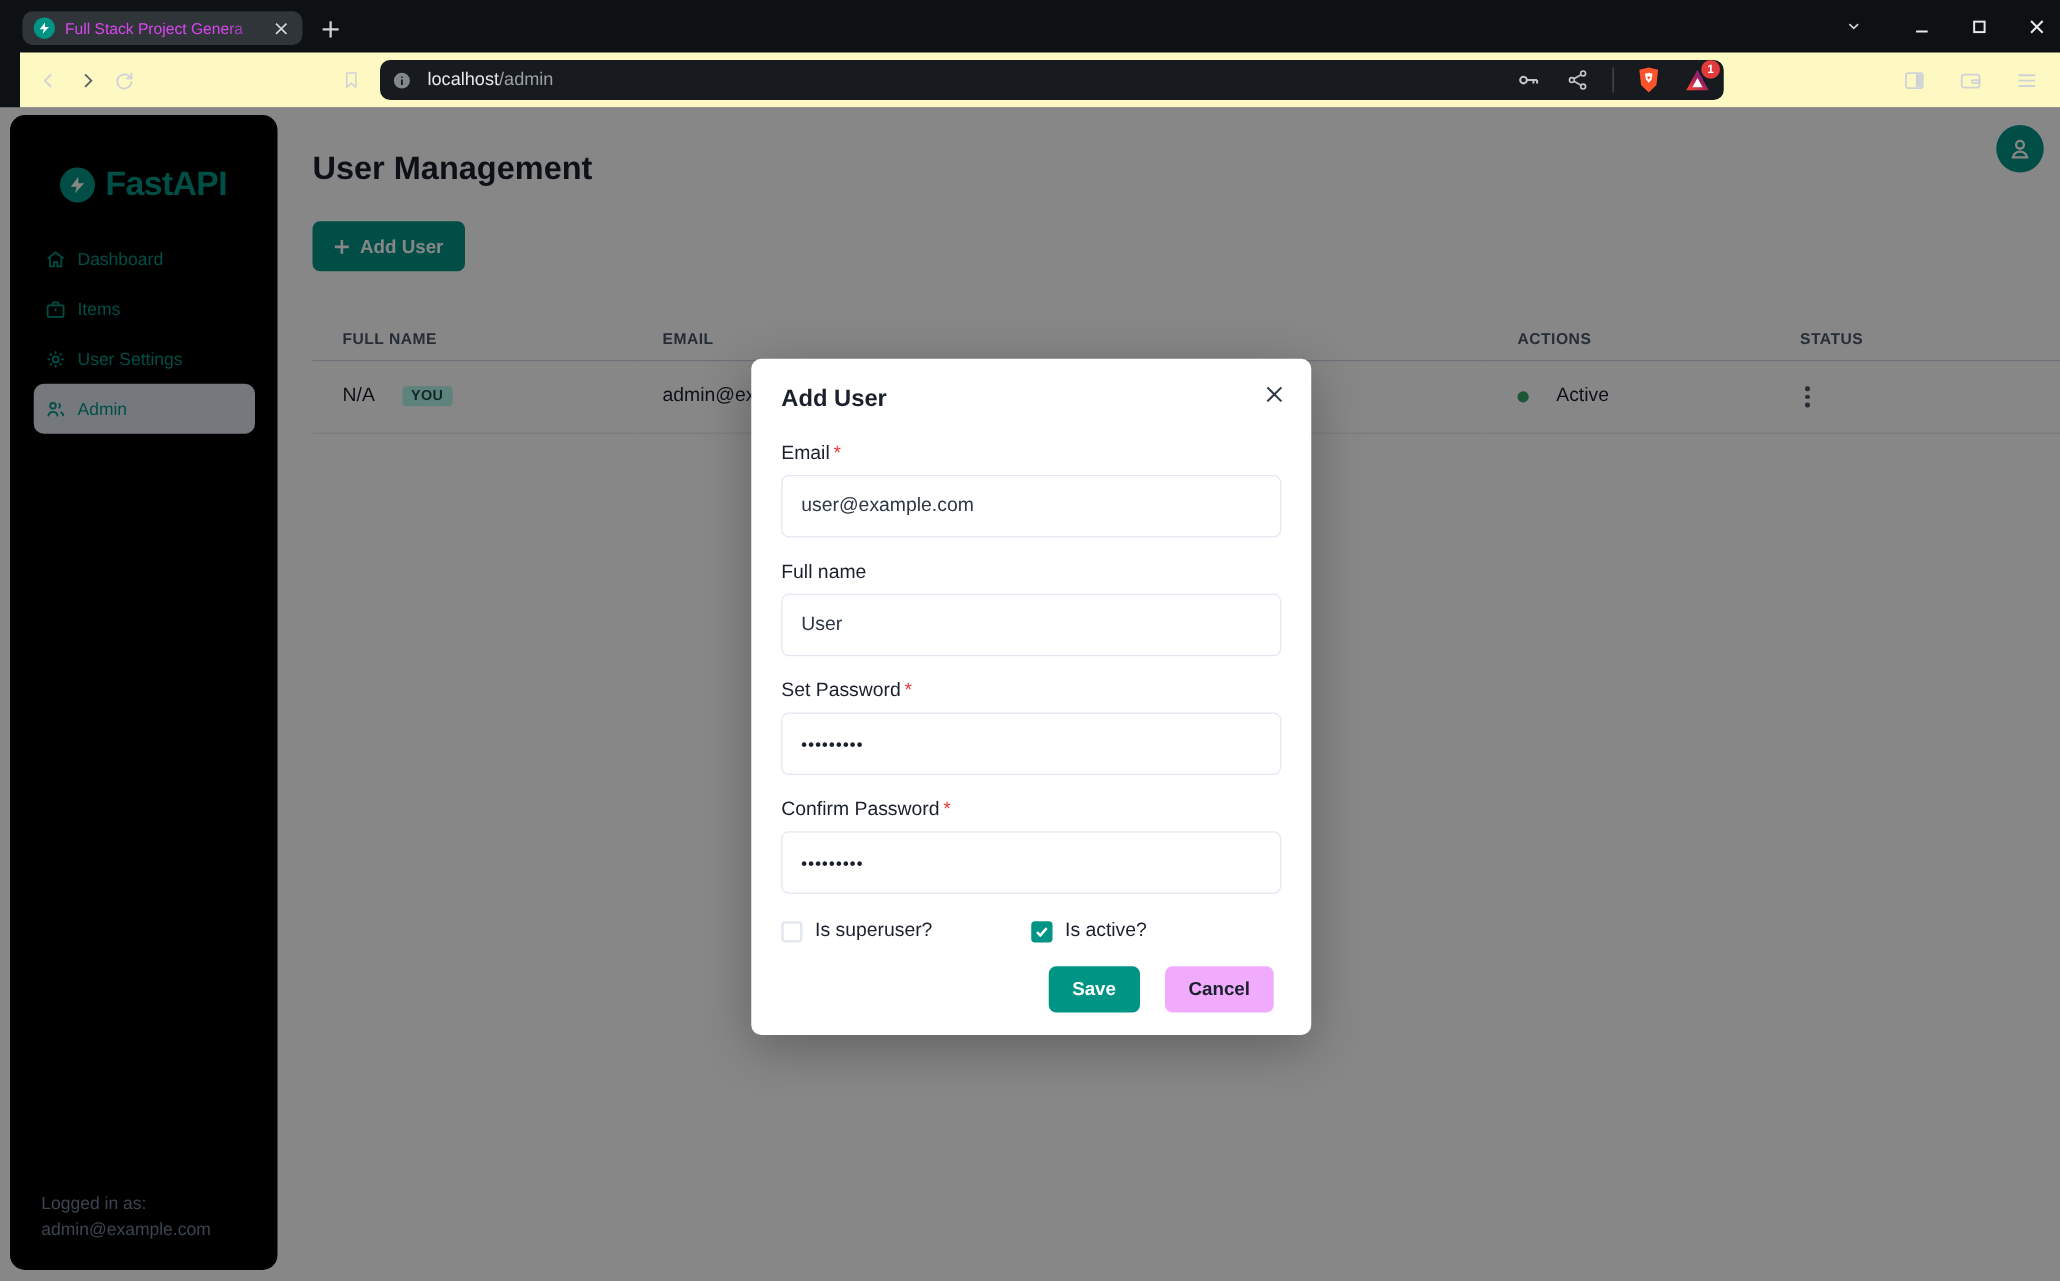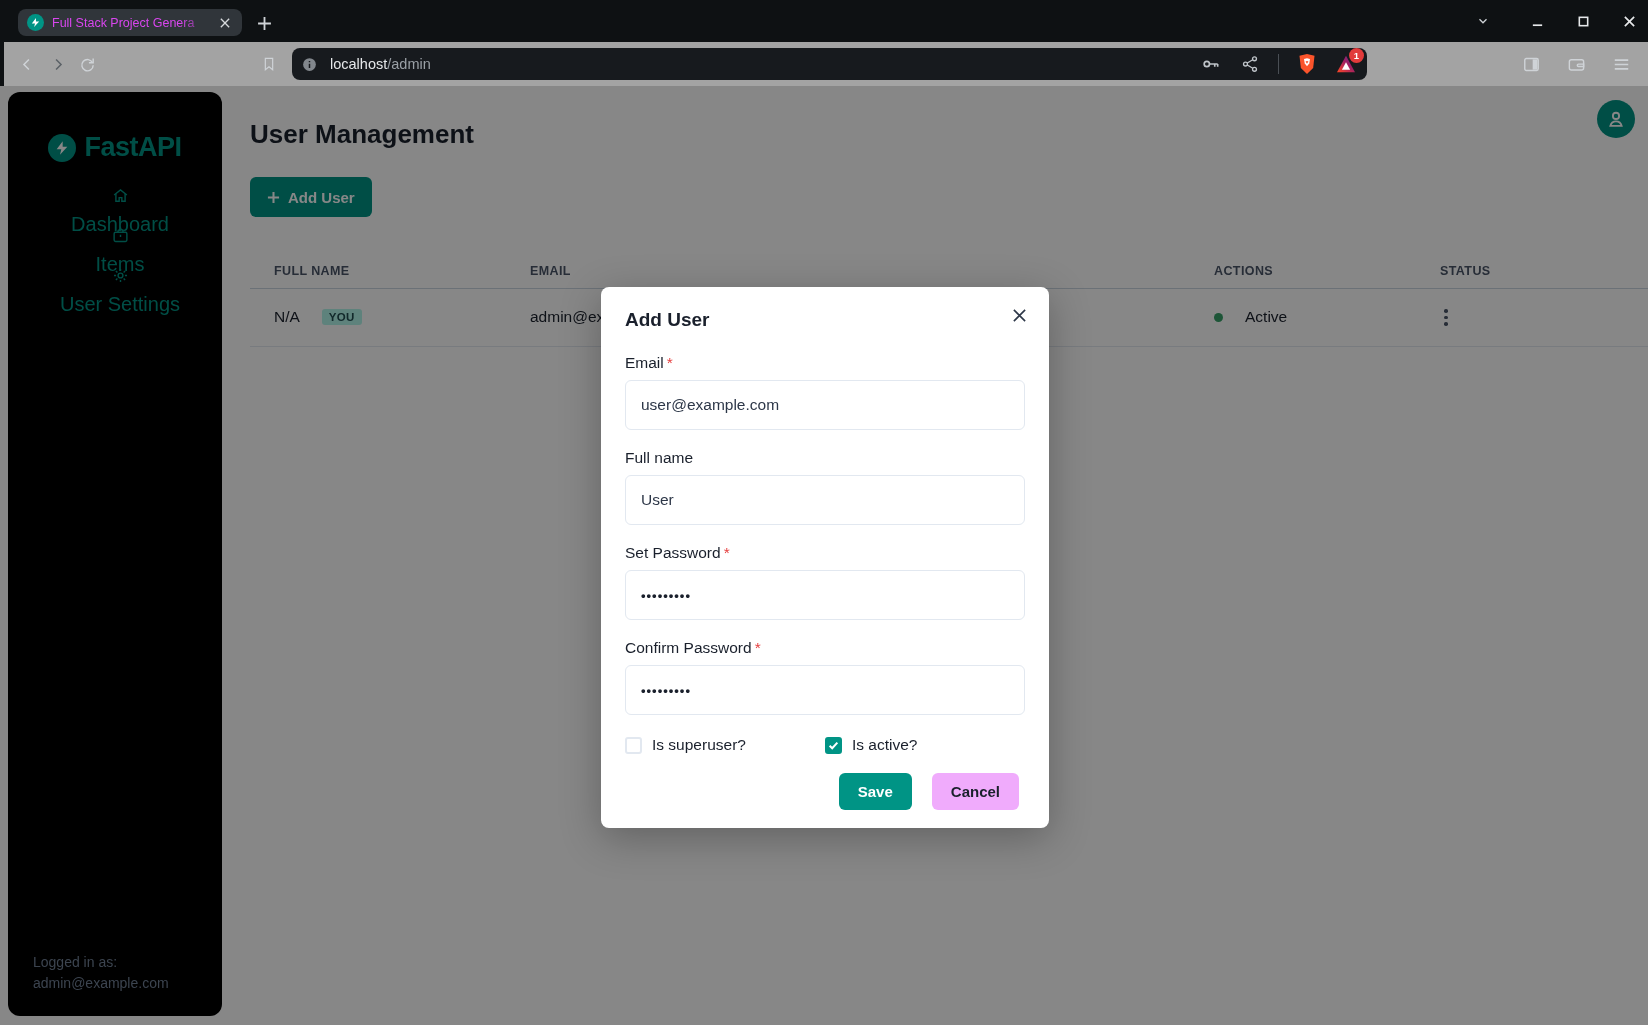--- a/index.html
+++ b/index.html
@@ -13,21 +13,21 @@
   .favicon { width:17px; height:17px; border-radius:50%; background:#009485; display:flex; align-items:center; justify-content:center; flex:0 0 17px; }
   .tab-title { color:#d946ef; font-size:12.5px; margin-left:8px; white-space:nowrap; overflow:hidden; flex:1;
     -webkit-mask-image:linear-gradient(90deg,#000 78%,transparent 98%); mask-image:linear-gradient(90deg,#000 78%,transparent 98%); }
   .tab-close { display:flex; align-items:center; justify-content:center; width:18px; height:18px; border-radius:4px; cursor:pointer; }
   .newtab { position:absolute; left:252px; top:11px; width:24px; height:24px; display:flex; align-items:center; justify-content:center; cursor:pointer; }
   .titlebar-right { position:absolute; right:8px; top:0; height:42px; display:flex; align-items:center; gap:24px; }
   .tb-btn { display:flex; align-items:center; justify-content:center; width:22px; height:22px; cursor:pointer; }
   .tb-btn.search-tabs { margin-right:8px; }
 
   
-  .toolbar { position:absolute; top:42px; left:4px; right:0; height:44px; background:#a3a3a3; display:flex; align-items:center;justify-content:center; }
+  .toolbar { position:absolute; top:42px; left:16px; right:0; height:44px; background:#fef9c3; display:flex; align-items:center;justify-content:center; }
   .nav-btn { width:30px; height:30px; display:flex; align-items:center; justify-content:center; cursor:pointer; border-radius:6px; }
   .nav-btn.back { margin-left:8px; }
   .bookmark-btn { margin-left:152px; width:30px; height:30px; display:flex; align-items:center; justify-content:center; cursor:pointer; }
   .urlbar { margin-left:8px; width:1075px; height:32px; background:#171a1e; border-radius:8px; display:flex; align-items:center; padding:0 10px 0 8px; }
   .info-chip { width:18px; height:18px; display:flex; align-items:center; justify-content:center; cursor:pointer; }
   .url-text { margin-left:12px; font-size:14.5px; color:#e6e8ea; white-space:nowrap; }
   .url-text .path { color:#9aa0a6; }
   .url-icons { margin-left:auto; display:flex; align-items:center; gap:17px; }
   .url-icon { width:22px; height:22px; display:flex; align-items:center; justify-content:center; cursor:pointer; position:relative; }
   .url-divider { width:1px; height:20px; background:#4a4f55; }
@@ -35,21 +35,21 @@
   .toolbar-right { margin-left:auto; display:flex; align-items:center; gap:15px; padding-right:12px; }
 
   
   .page { position:absolute; top:86px; left:0; right:0; bottom:0; background:#ffffff; }
 
   .sidebar { position:absolute; left:8px; top:6px; bottom:9px; width:214px; background:#000000; border-radius:12px; }
   .logo { margin-top:40px; display:flex; align-items:center; justify-content:center; gap:8px; }
   .logo-mark { width:28px; height:28px; border-radius:50%; background:#009485; display:flex; align-items:center; justify-content:center; }
   .logo-text { font-size:27px; font-weight:600; color:#009485; letter-spacing:-0.5px; }
   .nav { margin-top:24px; }
-  .nav-item { height:40px; margin:0 18px 0 19px; display:flex; align-items:center; gap:9px; padding-left:9px; border-radius:8px; color:#009485; font-size:20px; cursor:pointer;flex-direction:column; }
+  .nav-item { height:40px; margin:0 18px 0 19px; display:flex; align-items:center; gap:9px; padding-left:9px; border-radius:8px; color:#009485; font-size:14px; cursor:pointer; }
   .nav-item.active { background:#DDE4EC; }
   .nav-ic { width:17px; height:17px; display:flex; align-items:center; justify-content:center; }
   .sidebar-footer { position:absolute; left:25px; bottom:22px; font-size:14px; color:#718096; line-height:1.5; }
 
   .content { position:absolute; left:250px; right:0; top:0; }
   .page-title { margin-top:33px; font-size:26px; font-weight:bold; color:#1A202C; }
   .add-user-btn { margin-top:27px; display:inline-flex; align-items:center; gap:8px; height:40px; padding:0 17px; background:#009485; color:#fff; font-size:15px; font-weight:bold; border:none; border-radius:6px; cursor:pointer; }
   .table { margin-top:36px; display:block; }
   .trow { display:grid; grid-template-columns:256px 684px 226px 1fr; }
   .th { padding:11px 24px 10px; font-size:12.5px; font-weight:bold; letter-spacing:0.4px; color:#4A5568; text-transform:uppercase; border-bottom:1px solid #CBD5E0; }
@@ -256,20 +256,30 @@
         </div>
         <div class="nav-item">
           <span class="nav-ic">
             <svg width="17" height="17" viewBox="0 0 24 24" fill="none" stroke="#009485" stroke-width="2">
                 <circle cx="12" cy="12" r="3.4"></circle>
                 <path d="M12 2.8v3M12 18.2v3M2.8 12h3M18.2 12h3M5.5 5.5l2.1 2.1M16.4 16.4l2.1 2.1M18.5 5.5l-2.1 2.1M7.6 16.4l-2.1 2.1"></path>
               </svg>
           </span>
           <span>User Settings</span>
         </div>
+        <div class="nav-item active">
+          <span class="nav-ic">
+            <svg width="17" height="17" viewBox="0 0 24 24" fill="none" stroke="#009485" stroke-width="2">
+                <circle cx="9" cy="8" r="3.2"></circle>
+                <path d="M3.5 20c.6-3.4 2.8-5.2 5.5-5.2S13.9 16.6 14.5 20"></path>
+                <path d="M15.5 5.4a3 3 0 0 1 0 5.2M17.5 15c2 .6 3 2.2 3.3 4.5"></path>
+              </svg>
+          </span>
+          <span>Admin</span>
+        </div>
       </div>
       <div class="sidebar-footer">
         <div>Logged in as:</div>
         <div>admin@example.com</div>
       </div>
     </div>
 
     <div class="content">
       <div class="page-title">User Management</div>
       <button class="add-user-btn">

